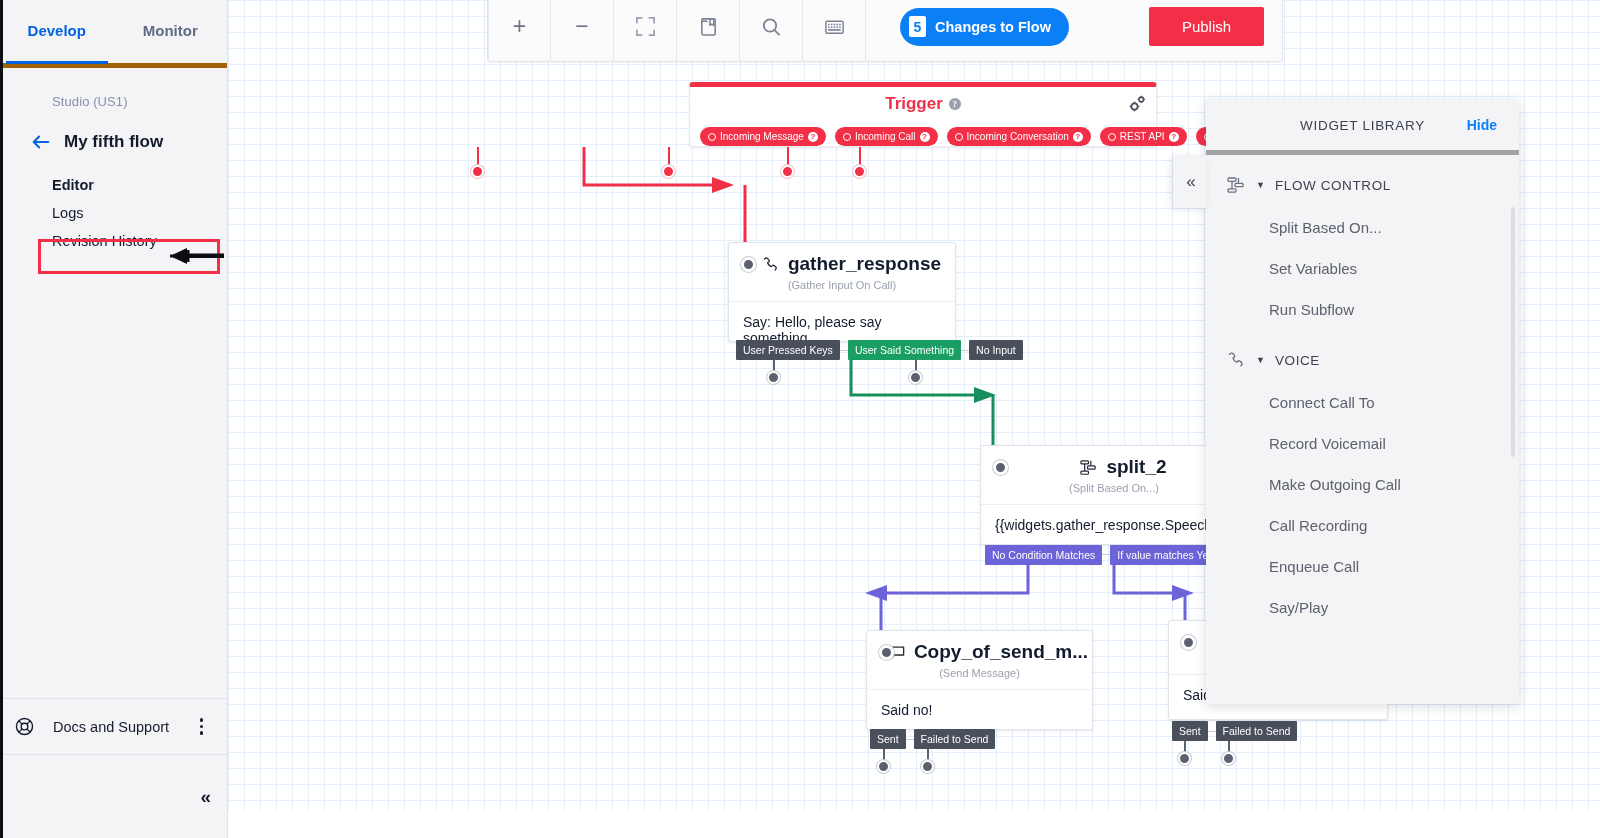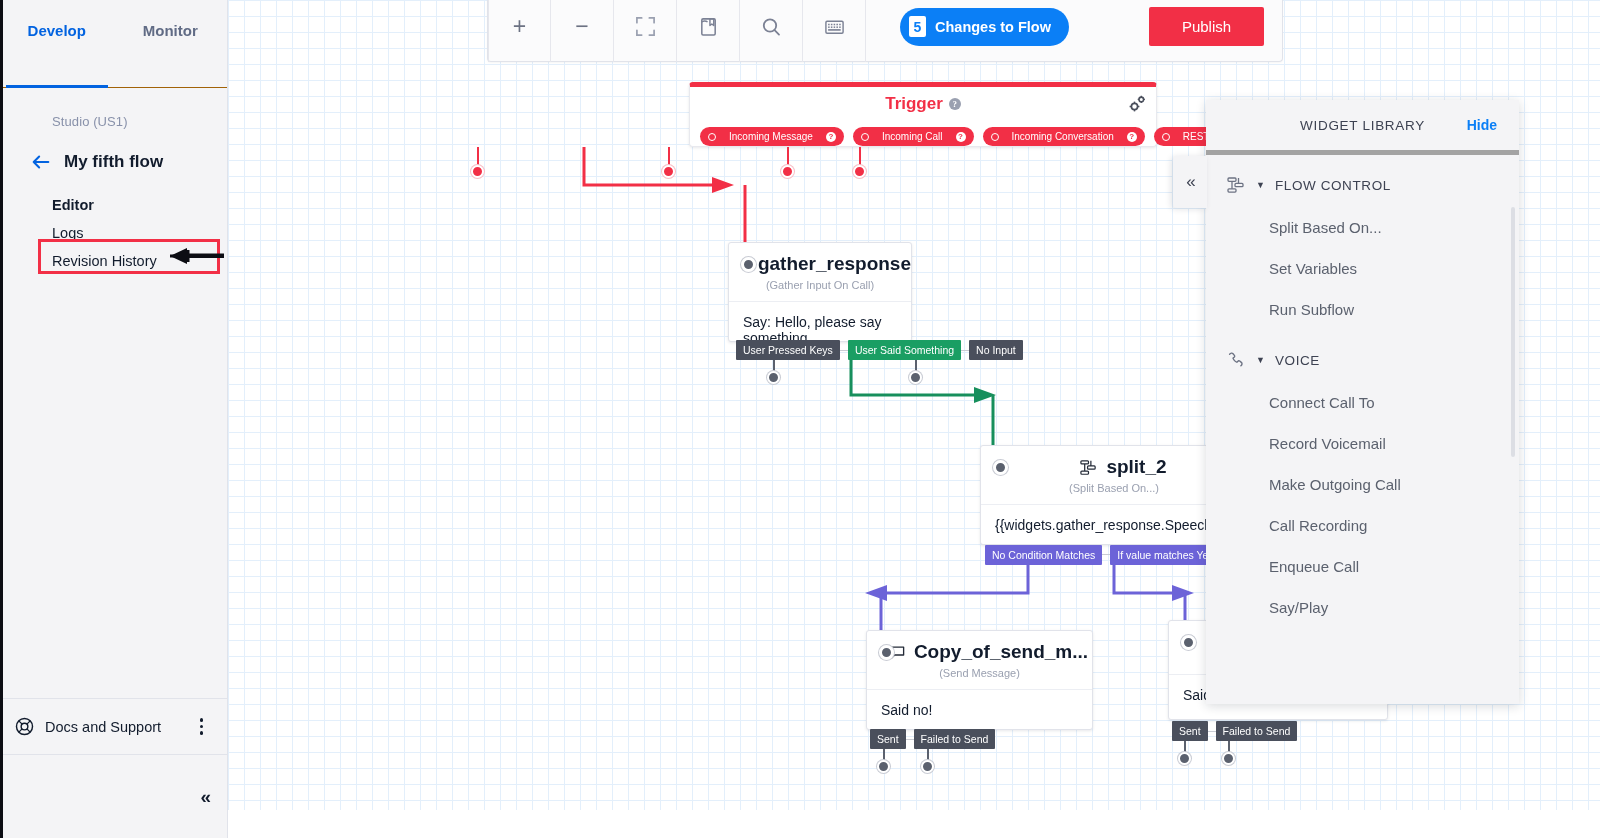--- a/index.html
+++ b/index.html
@@ -15,21 +15,21 @@
   #sidebar {
     position: absolute; left: 0; top: 0; width: 228px; height: 838px;
     background: #f4f4f6;
     border-right: 1px solid #e1e3ea;
     display: flex; flex-direction: column;
   }
   #sidebar-edge {
     position:absolute; left:0; top:0; width:3px; height:838px;
     background:#0c0d13;
   }
-  .tabs { display: flex; height: 88px; border-bottom: 1px solid #a16207; padding-top: 22px; }
+  .tabs { display: flex; height: 68px; border-bottom: 5px solid #a16207; padding-top: 22px; }
   .tab {
     flex: 1; text-align: center; font-size: 15px; font-weight: bold;
     color: #606b85; cursor: pointer; position: relative; padding-bottom: 18px;
   }
   .tab.active { color: #0263e0; }
   .tab.active::after {
     content: ""; position: absolute; left: 6px; right: 6px; bottom: -1px;
     height: 3px; background: #0263e0;
   }
   .studio-label {
@@ -45,21 +45,21 @@
     font-size: 14.5px; color: #121c2d; padding: 6px 0; cursor: pointer;
   }
   .nav-item.bold { font-weight: bold; }
   .nav-highlight-wrap {
     position: absolute; left: 38px; top: 239px; width: 182px; height: 35px;
     border: 3px solid #f22f46; background: transparent; pointer-events: none;
   }
   .red-pointer { position: absolute; left: 170px; top: 247px; width: 55px; height: 18px; }
   .sidebar-spacer { flex: 1; }
   .docs-row {
-    display: flex; align-items: center; gap: 10px;
+    display: flex; align-items: center; gap: 18px;
     padding: 0 16px 0 14px; height: 56px;
     border-top: 1px solid #e1e3ea; cursor: pointer;
   }
   .docs-label { font-size: 14.5px; color: #121c2d; flex: 1; }
   .kebab { display:flex; flex-direction:column; gap:3px; align-items:center; padding: 4px 8px; }
   .kebab i { width:3.5px; height:3.5px; border-radius:50%; background:#121c2d; display:block; }
   .collapse-row {
     height: 84px; border-top: 1px solid #e1e3ea;
     display: flex; align-items: center; justify-content: flex-end; padding-right: 18px;
     cursor: pointer;
@@ -154,21 +154,21 @@
   }
   .help-i {
     width: 12px; height: 12px; border-radius: 50%; background: #9aa0b0;
     color:#fff; font-size: 9px; display:inline-flex; align-items:center; justify-content:center;
     font-weight:bold; font-family:"Liberation Serif", serif;
   }
   .trig-gear { position: absolute; right: 10px; top: 8px; color:#5b616e; cursor:pointer; }
   .trig-pins { position: absolute; left: 10px; top: 40px; display: flex; gap: 9px; }
   .trig-pin {
     height: 19px; background: #f22f46; border-radius: 10px; color: #fff;
-    display: flex; align-items: center; gap: 13px; padding: 0 8px;
+    display: flex; align-items: center; gap: 4px; padding: 0 8px;
     font-size: 10px; white-space: nowrap; font-weight: 500;
   }
   .trig-pin .ring {
     width: 8px; height: 8px; border-radius: 50%; border: 1.5px solid #fff;
   }
   .trig-pin .qm {
     width: 10px; height: 10px; border-radius:50%; background:#fff; color:#f22f46;
     font-size: 8px; display:inline-flex; align-items:center; justify-content:center;
     font-weight:bold;
   }
@@ -298,21 +298,21 @@
 
     <div class="stub" style="left:249px;top:147px;height:25px;"></div>
     <div class="endpoint" style="left:243px;top:165px;"></div>
     <div class="stub" style="left:440px;top:147px;height:25px;"></div>
     <div class="endpoint" style="left:434px;top:165px;"></div>
     <div class="stub" style="left:559px;top:147px;height:25px;"></div>
     <div class="endpoint" style="left:553px;top:165px;"></div>
     <div class="stub" style="left:631px;top:147px;height:25px;"></div>
     <div class="endpoint" style="left:625px;top:165px;"></div>
 
-    <div class="node" id="node-gather" style="left:500px;top:242px;width:184px;height:100px;">
+    <div class="node" id="node-gather" style="left:500px;top:242px;width:228px;height:100px;">
       <div class="node-dot"></div>
       <div class="node-title" style="padding-top:10px;padding-left:18px;">
         <svg width="19" height="19" viewBox="0 0 20 20">
           <path d="M3.6 4.2c1.1-1.2 2.6-1.4 3.2-.7l1.6 1.9c.5.6.3 1.3-.3 1.8l-.9.7c-.2.2-.2.5 0 .9.5 1 2 2.6 3.1 3.2.4.2.7.2.9 0l.7-.8c.5-.6 1.2-.7 1.8-.2l1.9 1.6c.7.6.5 2.1-.7 3.2" fill="none" stroke="#232a37" stroke-width="1.4" stroke-linecap="round"></path>
         </svg>
         <span>gather_response</span>
       </div>
       <div class="node-sub">(Gather Input On Call)</div>
       <div class="node-divider"></div>
       <div class="node-body">Say: Hello, please say something.</div>

